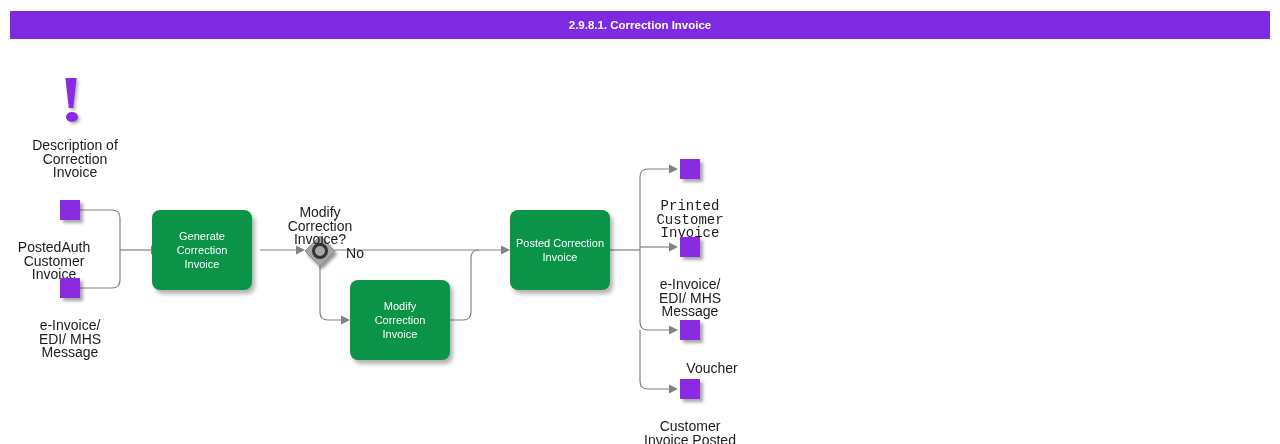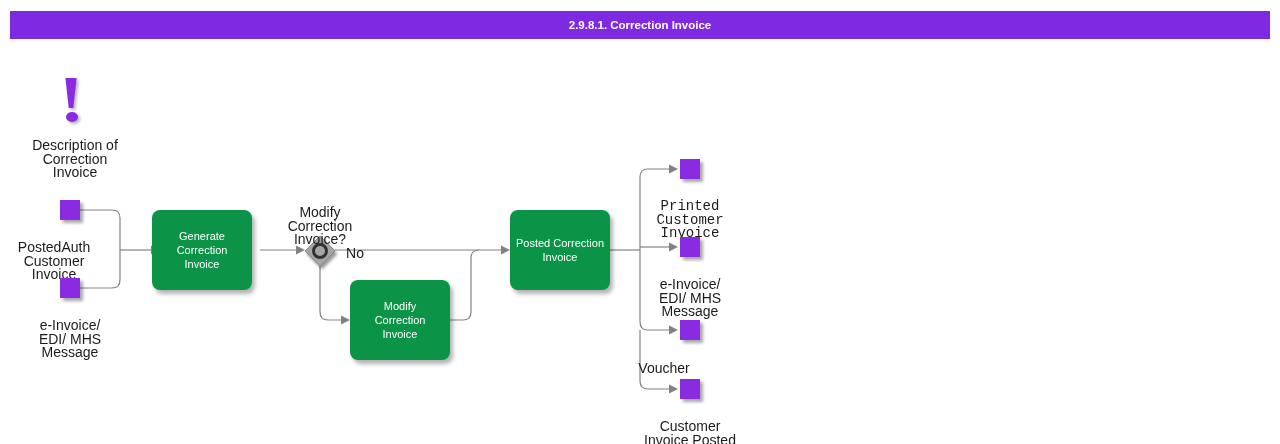--- a/index.html
+++ b/index.html
@@ -154,19 +154,19 @@
   <div class="node-label" style="left:635px;top:184px;width:110px;font-family:Liberation Mono, monospace;">Printed
 Customer
 Invoice</div>
 
   <div class="doc-icon" style="left:680px;top:237px;"></div>
   <div class="node-label" style="left:635px;top:262px;width:110px;">e-Invoice/
 EDI/ MHS
 Message</div>
 
   <div class="doc-icon" style="left:680px;top:320px;"></div>
-  <div class="node-label" style="left:609px;top:346px;width:110px;text-align:center;">Voucher</div>
+  <div class="node-label" style="left:657px;top:346px;width:110px;text-align:center;">Voucher</div>
 
   <div class="doc-icon" style="left:680px;top:379px;"></div>
   <div class="node-label" style="left:625px;top:404px;width:130px;">Customer
 Invoice Posted</div>
 
 </div>
 
 </body></html>

